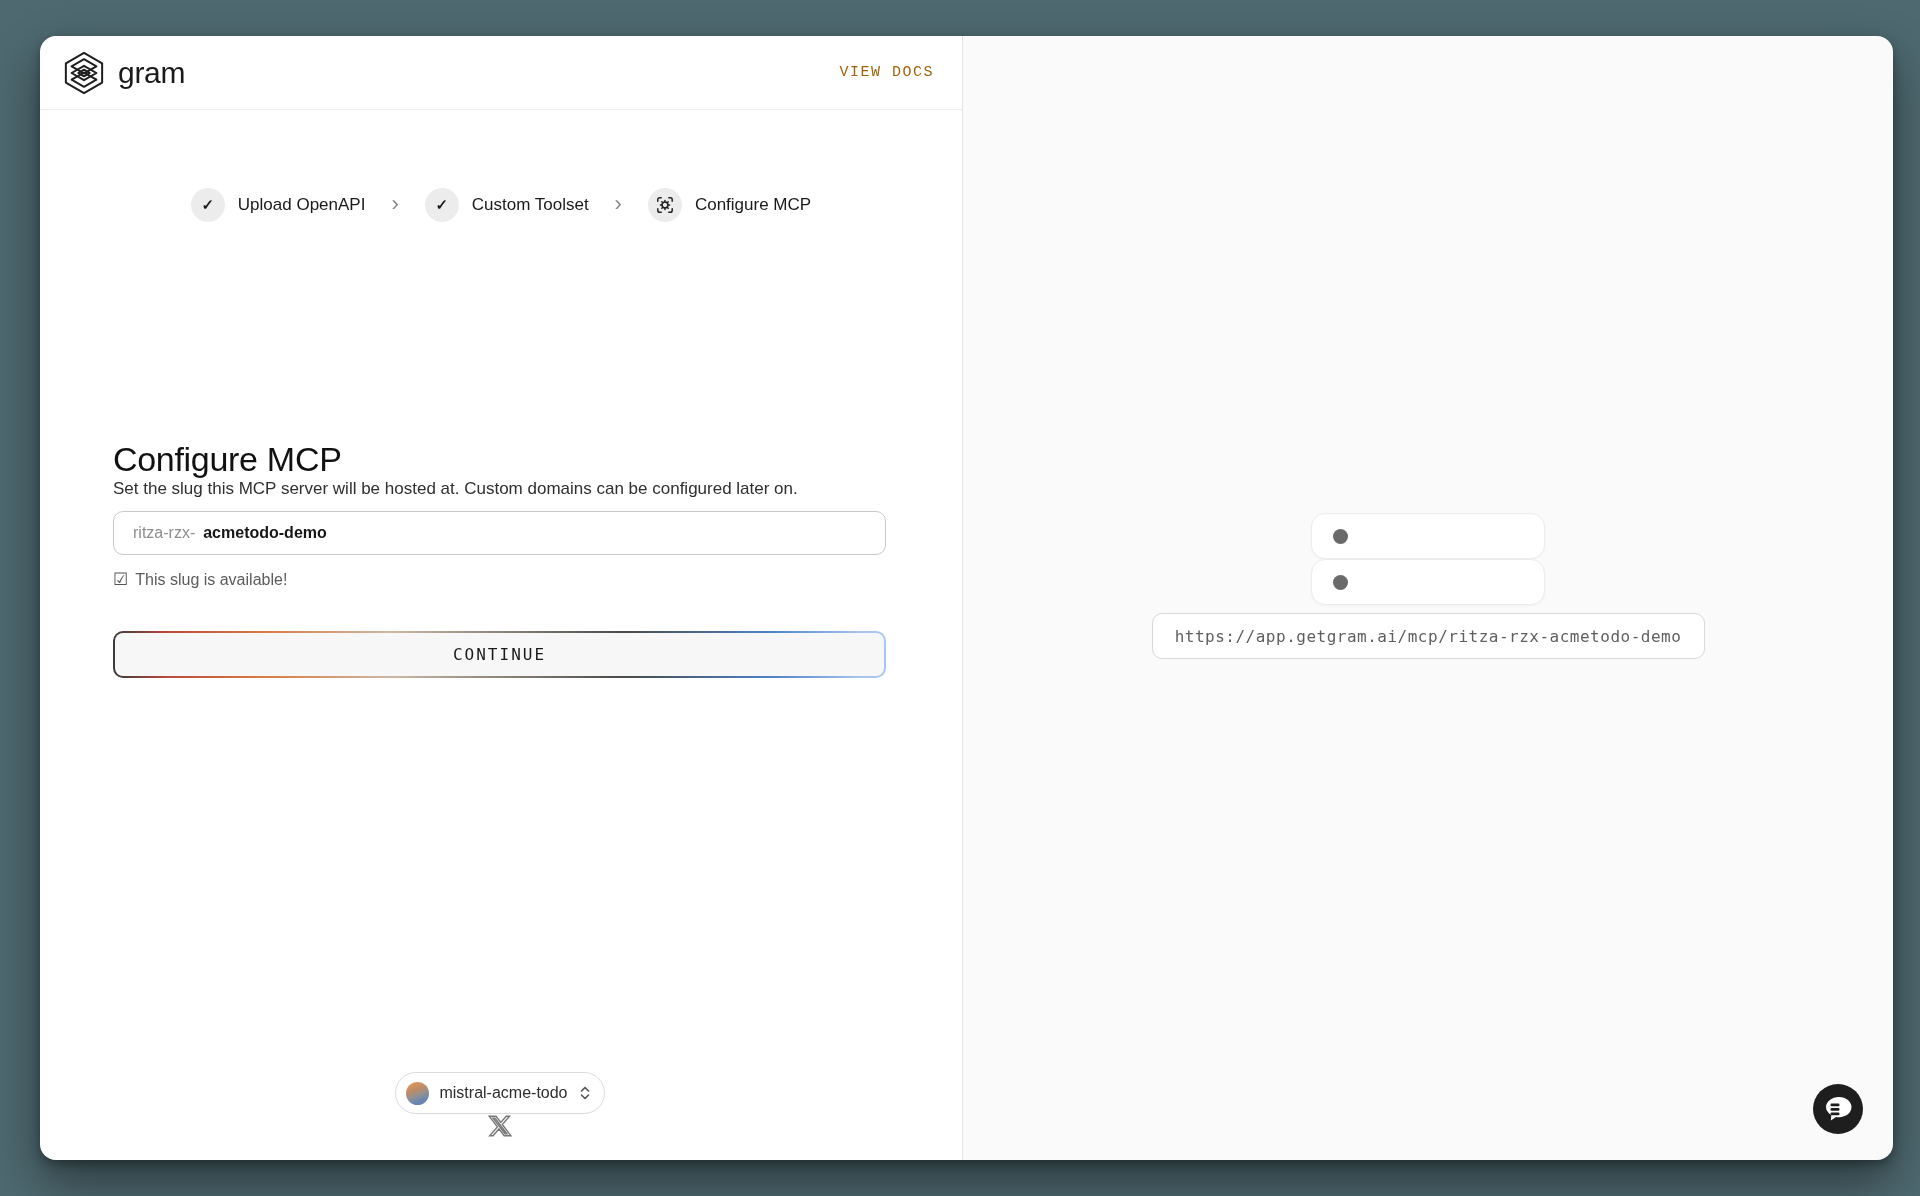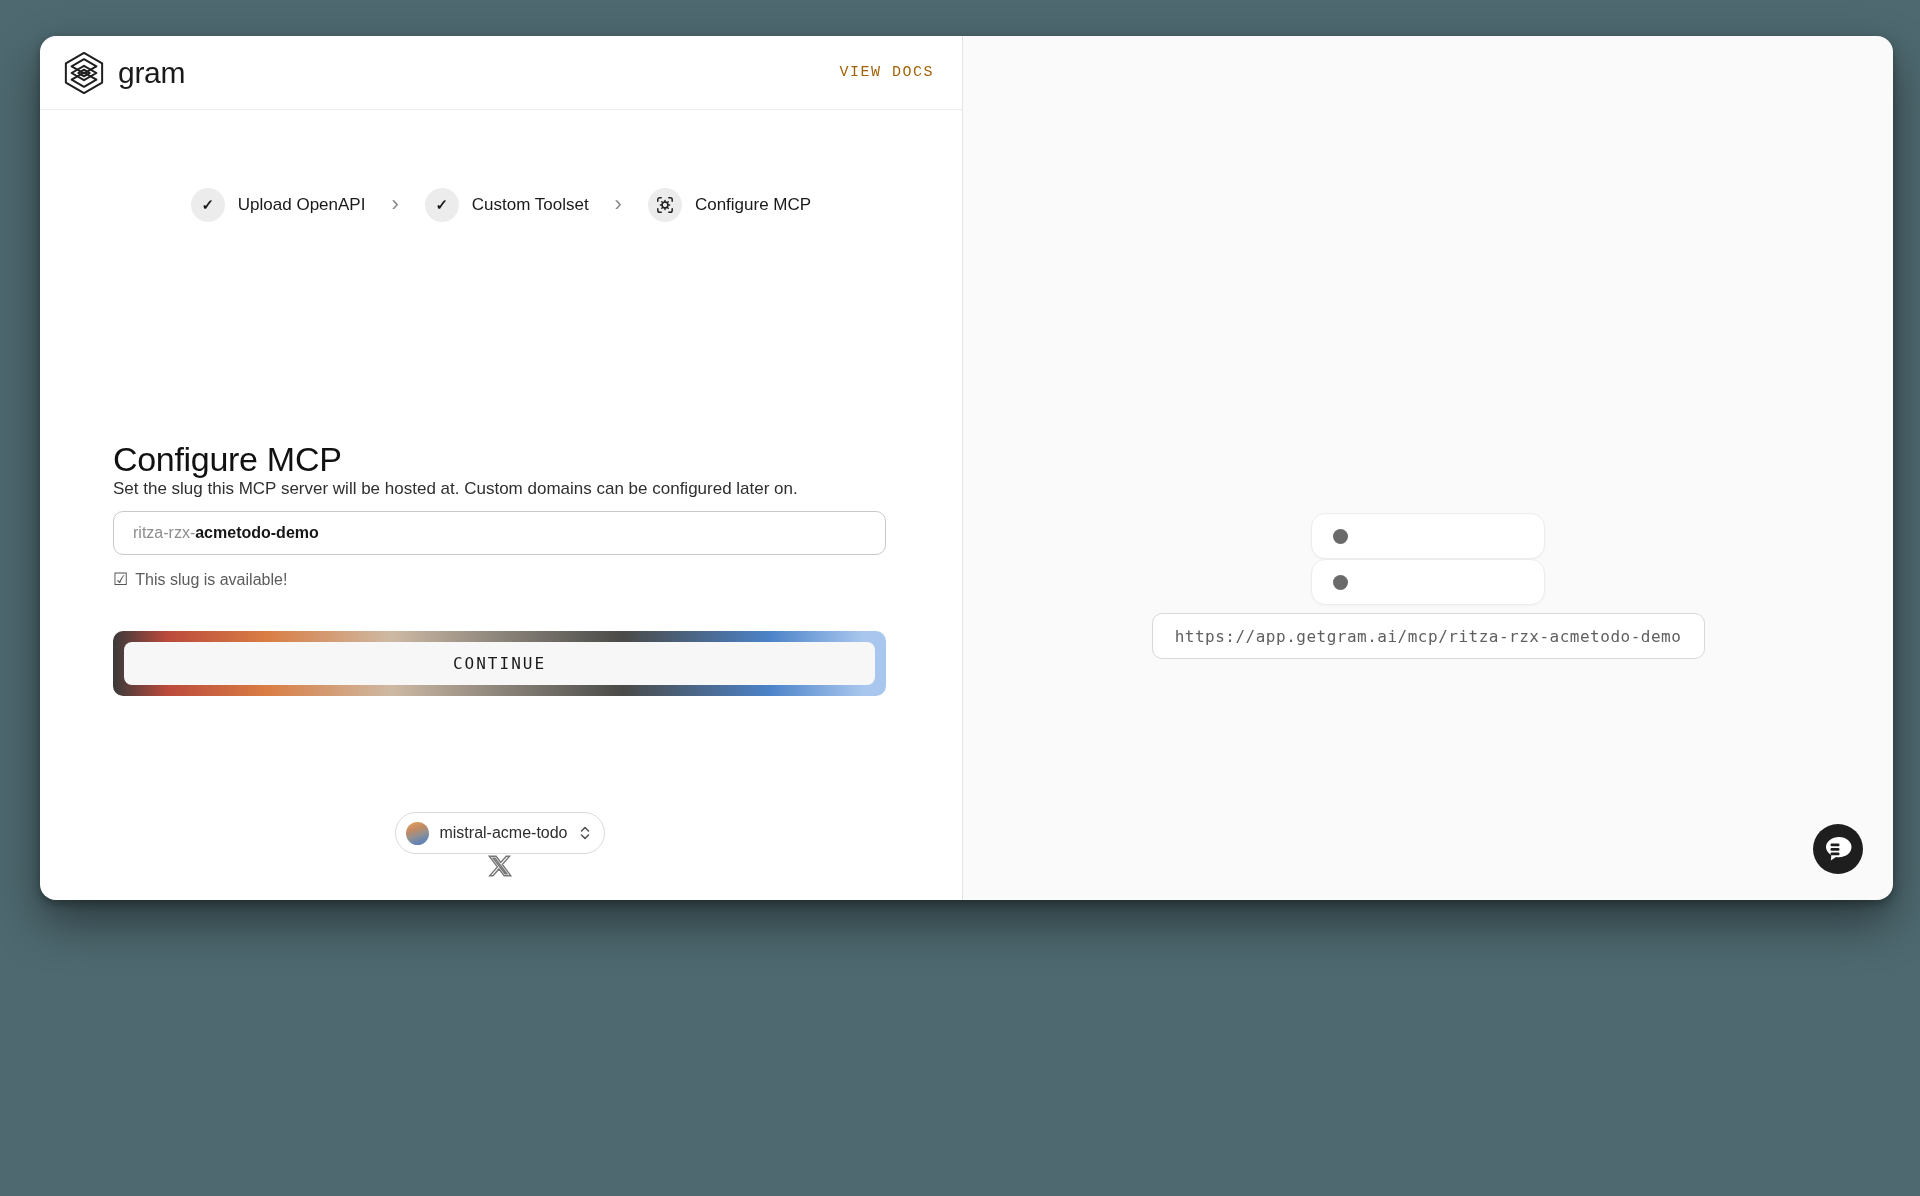--- a/index.html
+++ b/index.html
@@ -6,21 +6,21 @@
   html, body { width: 1920px; height: 1196px; }
   body {
     background: #4e6970;
     font-family: "Liberation Sans", sans-serif;
     position: relative;
     overflow: hidden;
   }
   .card {
     position: absolute;
     left: 40px; top: 36px;
-    width: 1853px; height: 864px;
+    width: 1853px; height: 1124px;
     border-radius: 16px;
     overflow: hidden;
     display: flex;
     box-shadow: 0 22px 48px rgba(0,0,0,0.45), 0 4px 10px rgba(0,0,0,0.3);
   }
   .left-panel {
     width: 923px;
     background: #ffffff;
     position: relative;
     border-right: 1px solid #e4e4e4;
@@ -108,36 +108,37 @@
     margin-top: 12px;
     height: 44px;
     border: 1px solid #c9c9c9;
     border-radius: 10px;
     background: #fff;
     display: flex;
     align-items: center;
     padding: 0 19px;
     font-size: 16px;
     cursor: text;
+    gap: 8px;
   }
   .slug-prefix { color: #8d8d8d; }
   .slug-value { color: #161616; font-weight: 600; }
   .availability {
     margin-top: 14px;
     display: flex;
     align-items: center;
     gap: 7px;
     font-size: 16px;
     color: #5c5c5c;
   }
   .availability .glyph { font-size: 17px; color: #555; }
   .continue-wrap {
     margin-top: 41px;
     border-radius: 10px;
-    padding: 11px;
+    padding: 2px;
     background: linear-gradient(90deg,
       #3a3a3a 0%, #bb4a3c 7%, #d97e44 20%, #ceb9a4 36%,
       #8c857b 50%, #4a4a48 66%, #4c83c9 85%, #a9c7ee 97%);
     cursor: pointer;
   }
   .continue-inner {
     display: block;
     width: 100%;
     height: 43px;
     border: none;

